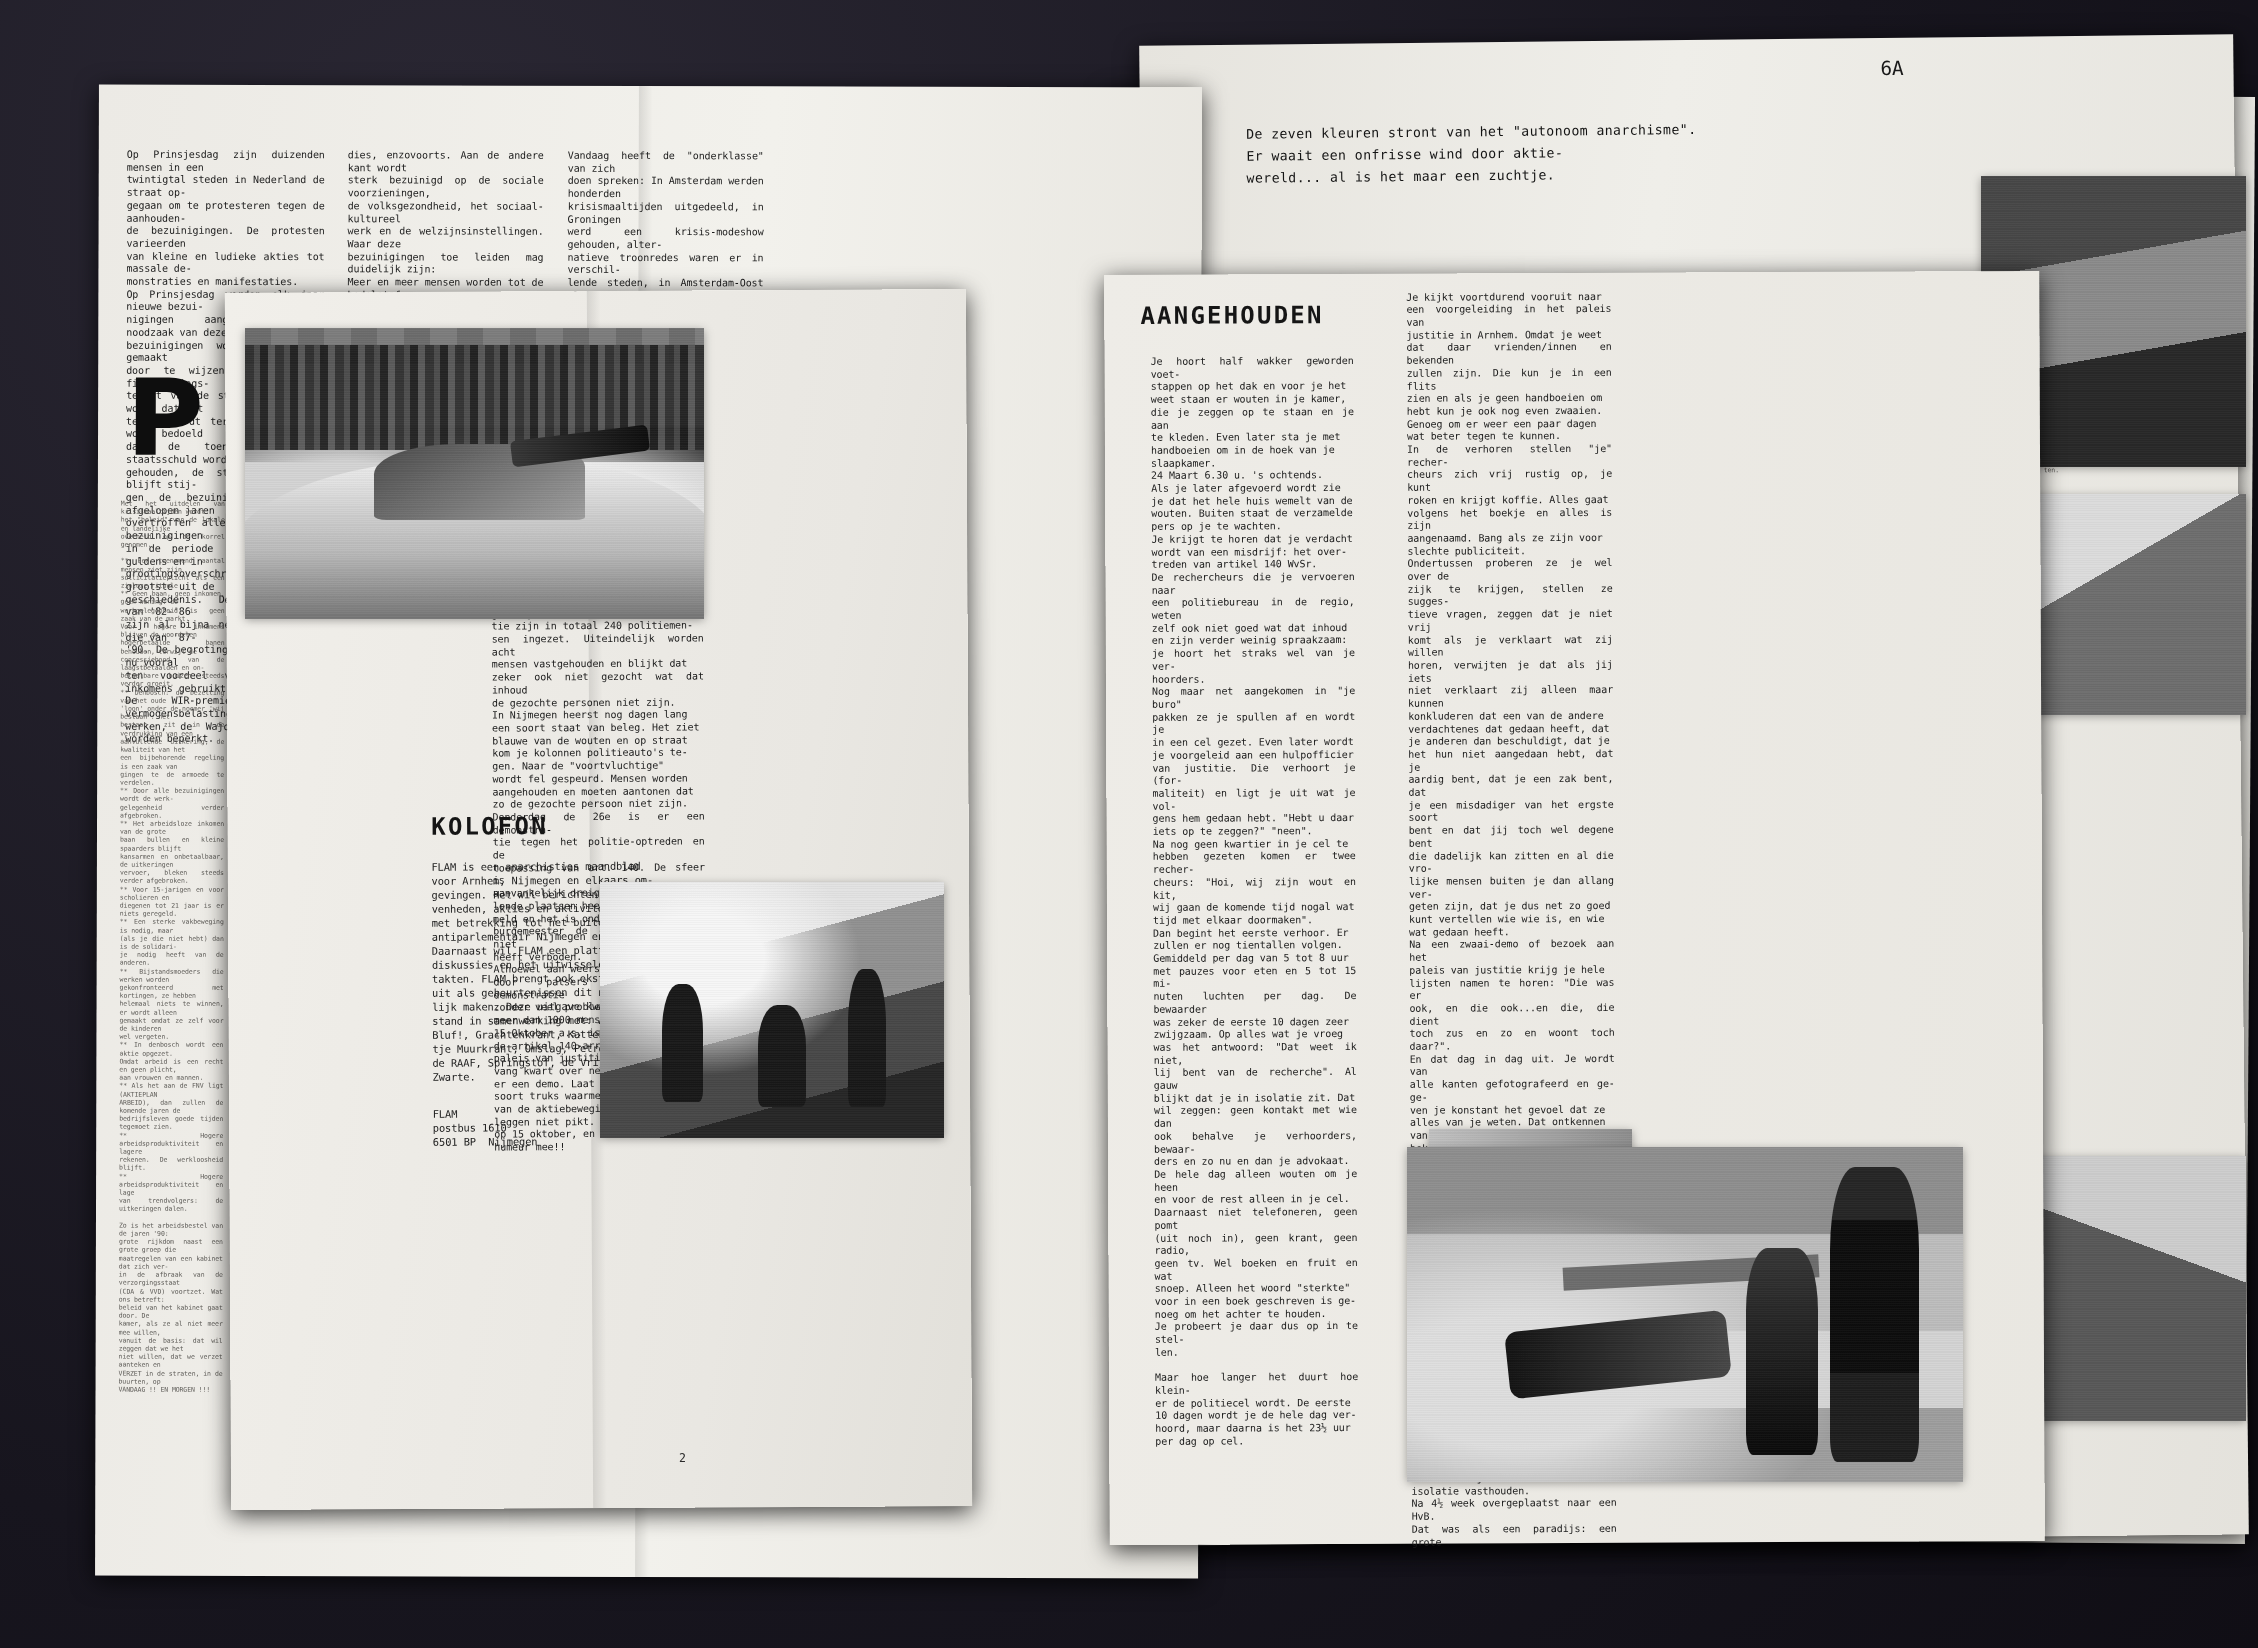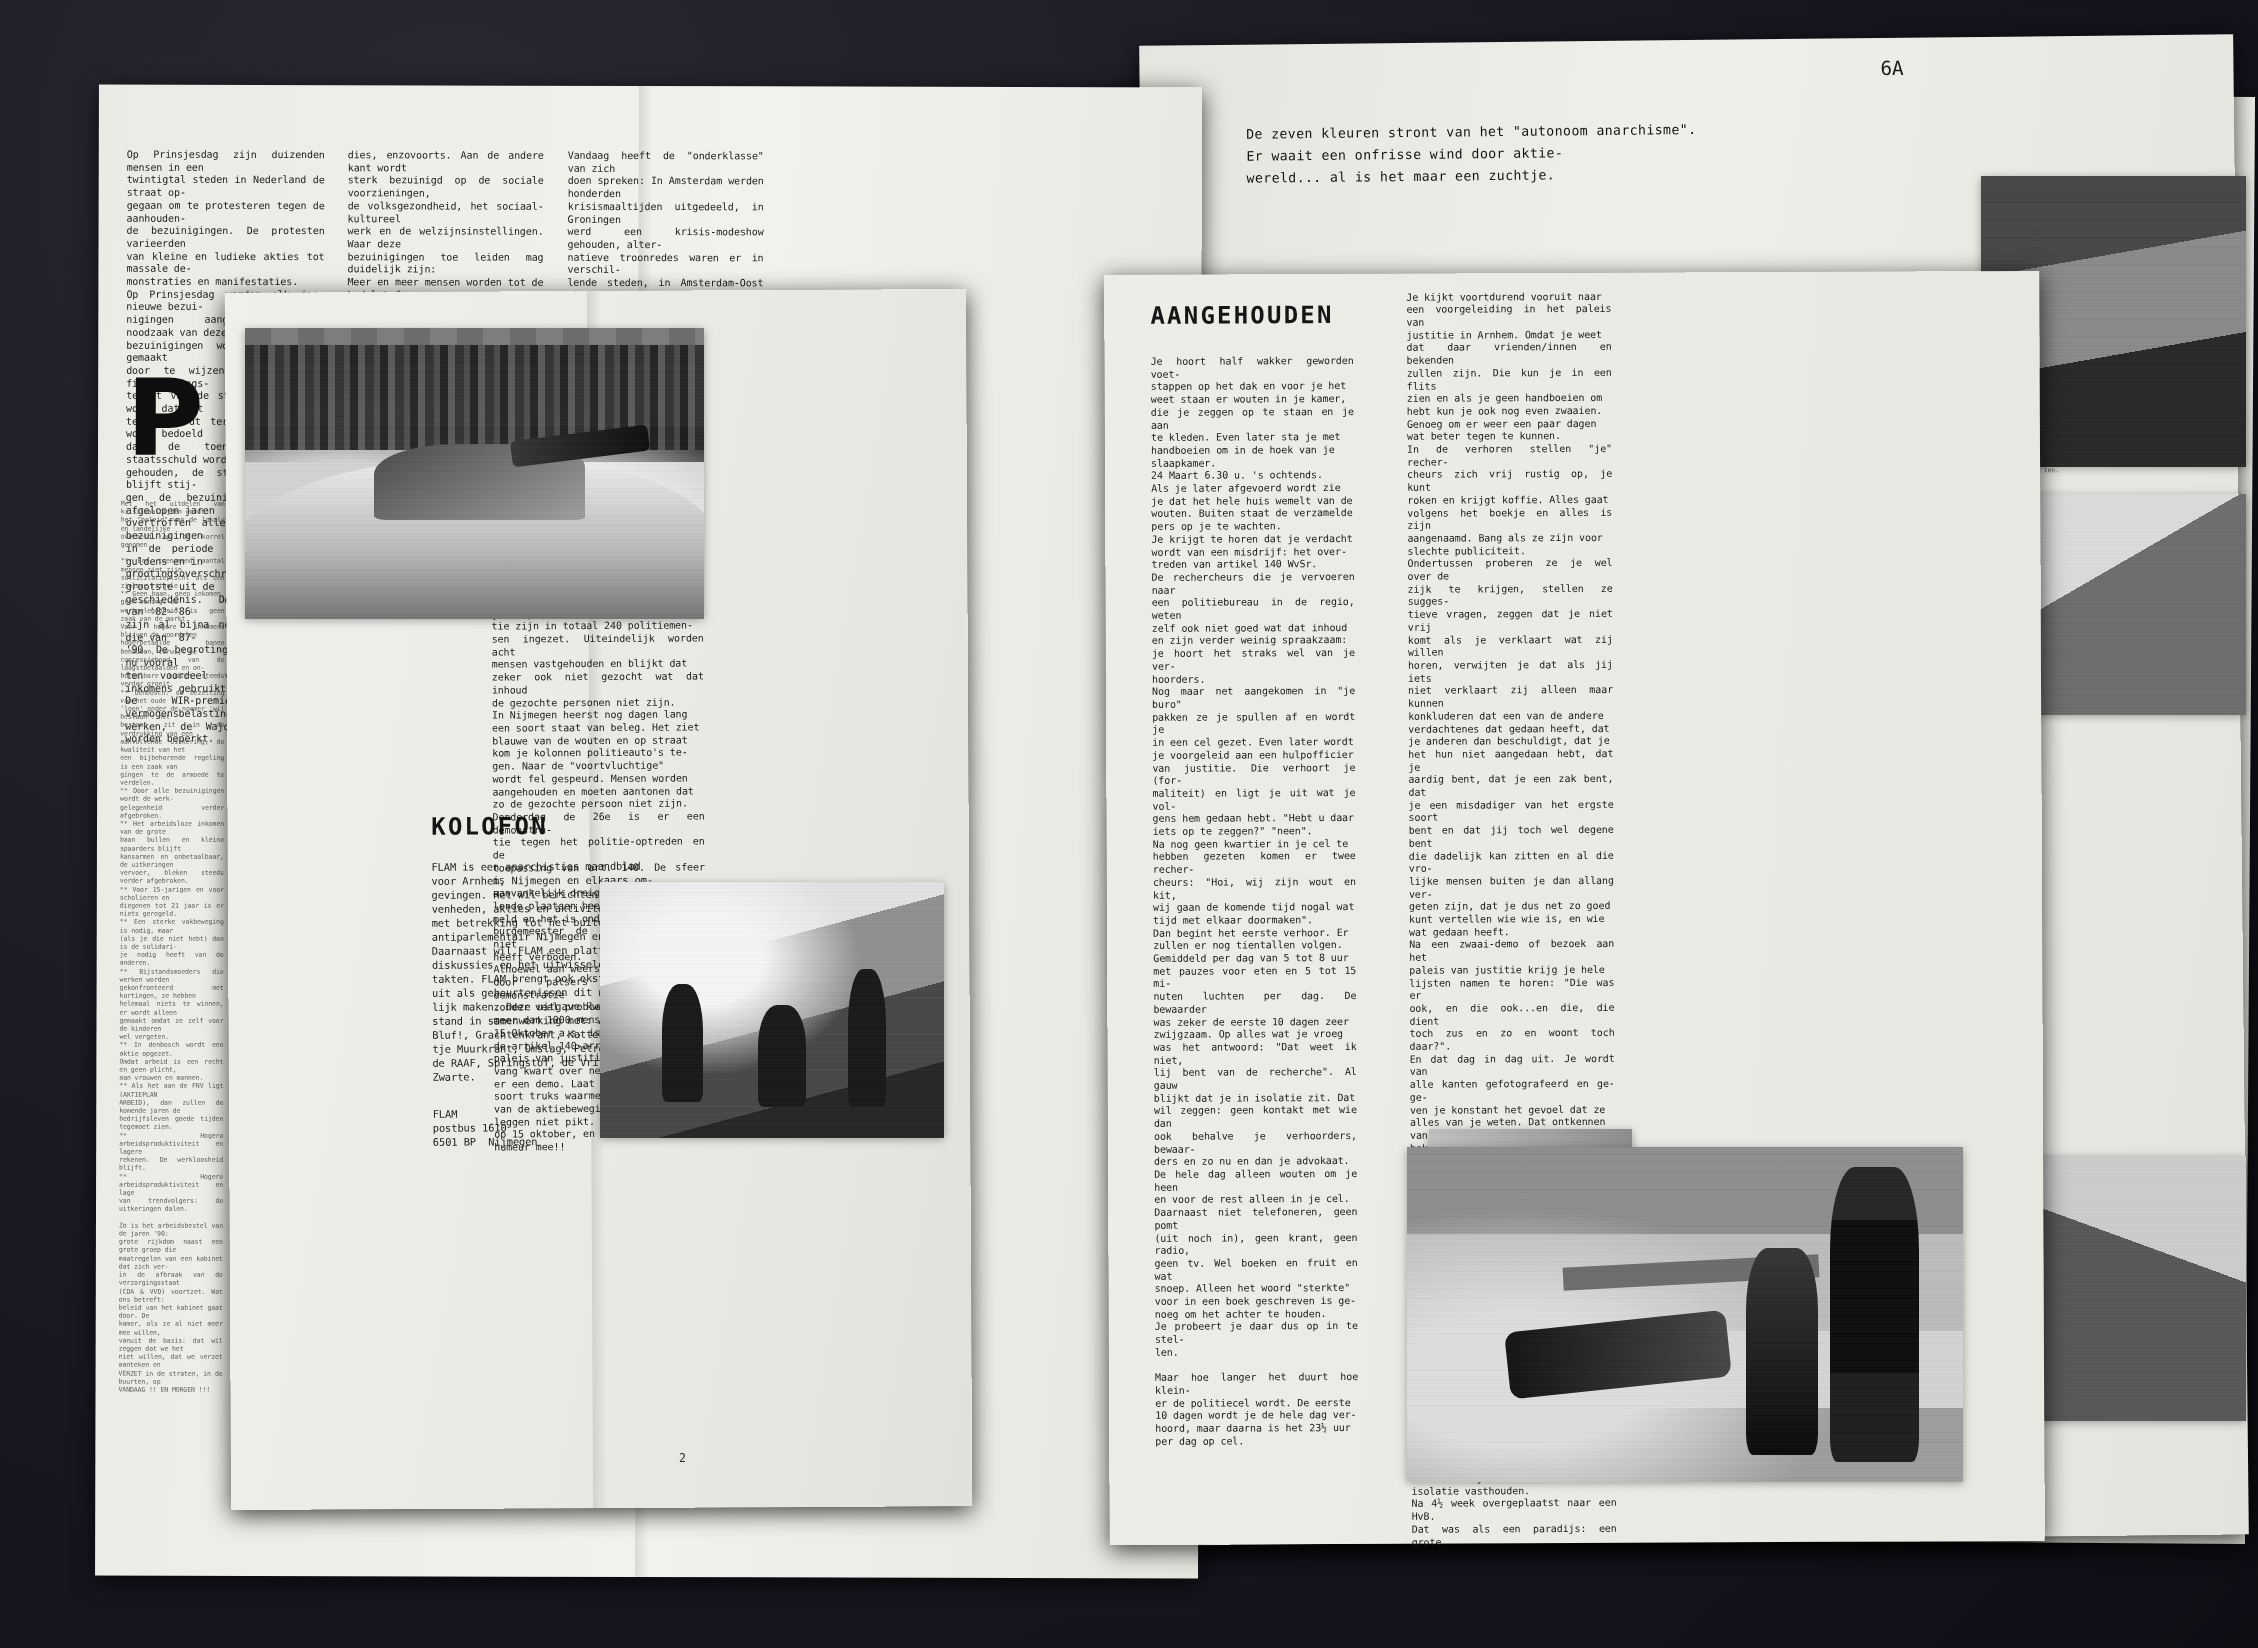--- a/index.html
+++ b/index.html
@@ -325,21 +325,21 @@
 (CDA &amp; VVD) voortzet. Wat ons betreft:
 beleid van het kabinet gaat door. De
 kamer, als ze al niet meer mee willen,
 vanuit de basis: dat wil zeggen dat we het
 niet willen, dat we verzet aanteken en
 VERZET in de straten, in de buurten, op
 VANDAAG !! EN MORGEN !!!</div>
 </div>
 
 <div class="sheet dark" id="sheet-right">
-  <h2 class="head" style="left:46px; top:26.5px;">AANGEHOUDEN</h2>
+  <h2 class="head" style="left:36px; top:26.5px;">AANGEHOUDEN</h2>
   <div class="col" style="left:46px; top:81px; width:203px;">Je hoort half wakker geworden voet-
 stappen op het dak en voor je het
 weet staan er wouten in je kamer,
 die je zeggen op te staan en je aan
 te kleden. Even later sta je met
 handboeien om in de hoek van je
 slaapkamer.
 24 Maart 6.30 u. 's ochtends.
 Als je later afgevoerd wordt zie
 je dat het hele huis wemelt van de

